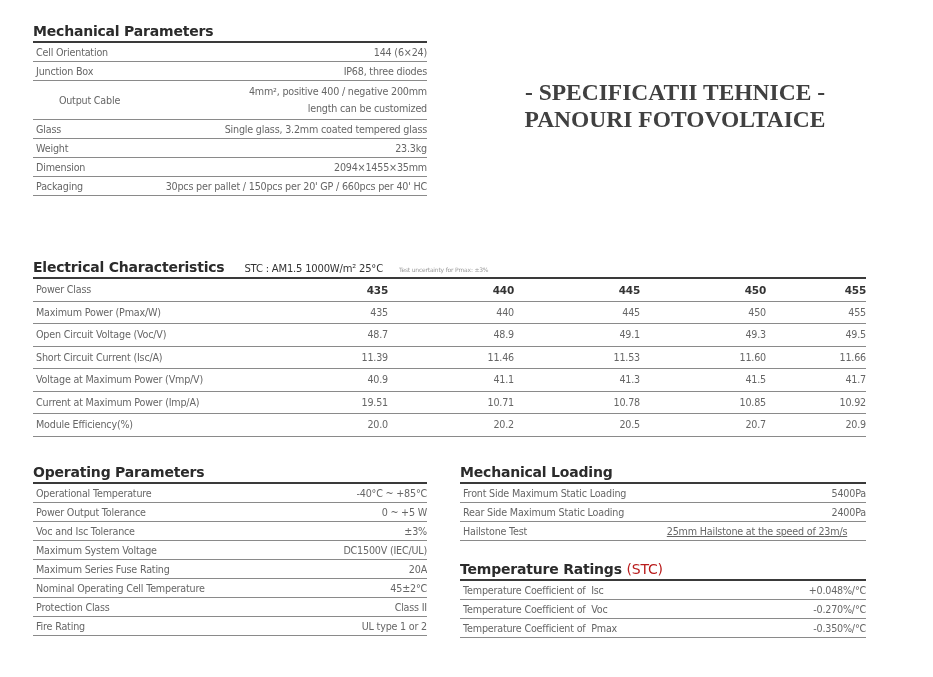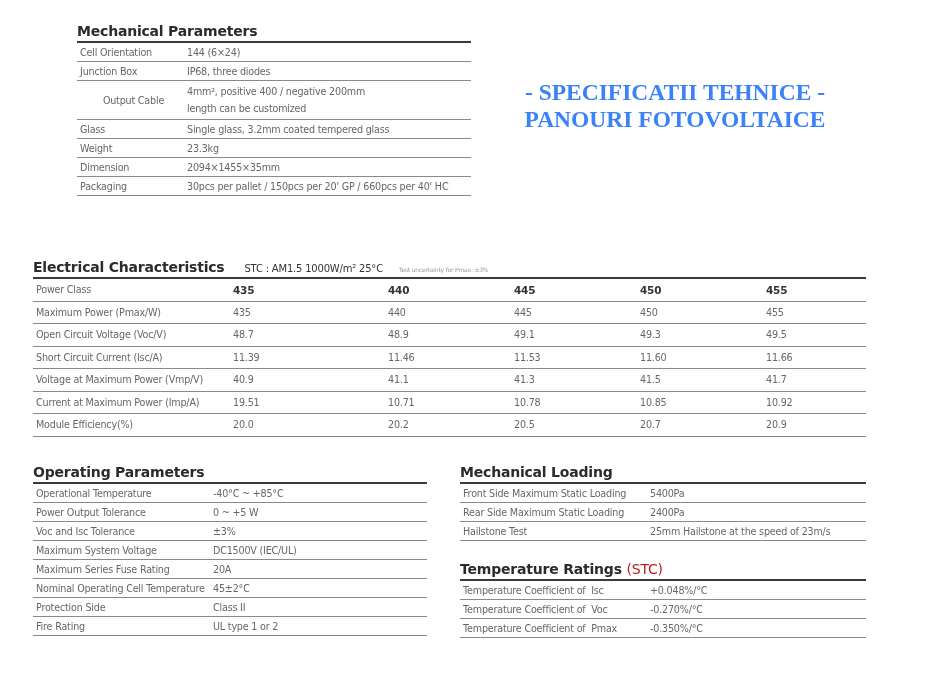--- a/index.html
+++ b/index.html
@@ -8,33 +8,33 @@
   .section { position: absolute; }
   .sec-title { font-family: "DejaVu Sans", sans-serif; font-weight: bold; font-size: 14px;
                color: #2b2b2b; height: 19px; line-height: 19px; white-space: nowrap;
                border-bottom: 2px solid #3a3a3a; letter-spacing: -0.2px; }
   .sec-title .suffix { font-weight: normal; color: #b91c1c; }
   .sec-title .stc { font-weight: normal; font-size: 10px; color: #333; margin-left: 20px; }
   .sec-title .unc { font-weight: normal; font-size: 6px; color: #999; margin-left: 16px; }
   table { border-collapse: collapse; width: 100%; table-layout: fixed; }
   td { font-size: 9.6px; color: #666; padding: 0 0 0 3px; border-bottom: 1.5px solid #8a8a8a;
        white-space: nowrap; overflow: hidden; letter-spacing: -0.2px; }
-  td.val { text-align: left; padding: 0; }
+  td.val { text-align: right; padding: 0; }
   td.bold { color: #333; font-size: 10.5px; font-weight: bold; }
   .r19 td { height: 18px; }
   .r22 td { height: 21.5px; margin-left: 24px; }
   .two-line { line-height: 17px; white-space: normal; }
   .banner { position: absolute; left: 490px; top: 79px; width: 370px; text-align: center;
             font-family: "Liberation Serif", "DejaVu Serif", serif; font-weight: bold;
-            font-size: 23.5px; line-height: 27px; color: #3b82f6; }
+            font-size: 23.5px; line-height: 27px; color: #404040; }
 </style>
 </head>
 <body>
 
-<div class="section" style="left:33px; top:22px; width:394px;margin-left:44px;">
+<div class="section" style="left:33px; top:22px; width:394px;">
   <div class="sec-title">Mechanical Parameters</div>
   <table class="r19">
     <colgroup>
         <col style="width:110px">
         <col>
       </colgroup>
     <tbody>
         <tr>
           <td>Cell Orientation</td>
           <td class="val">144 (6×24)</td>
@@ -175,21 +175,21 @@
         </tr>
     <tr>
           <td>Maximum Series Fuse Rating</td>
           <td class="val">20A</td>
         </tr>
     <tr>
           <td>Nominal Operating Cell Temperature</td>
           <td class="val">45±2°C</td>
         </tr>
     <tr>
-          <td>Protection Side</td>
+          <td>Protection Class</td>
           <td class="val">Class II</td>
         </tr>
     <tr>
           <td>Fire Rating</td>
           <td class="val">UL type 1 or 2</td>
         </tr>
   </tbody>
     </table>
 </div>
 
@@ -204,21 +204,21 @@
         <tr>
           <td>Front Side Maximum Static Loading</td>
           <td class="val">5400Pa</td>
         </tr>
     <tr>
           <td>Rear Side Maximum Static Loading</td>
           <td class="val">2400Pa</td>
         </tr>
     <tr>
           <td>Hailstone Test</td>
-          <td class="val" style="text-align:left; padding-right:2px;">25mm Hailstone at the speed of 23m/s</td>
+          <td class="val" style="text-align:center; padding-right:2px;text-decoration:underline;">25mm Hailstone at the speed of 23m/s</td>
         </tr>
   </tbody>
     </table>
 </div>
 
 <div class="section" style="left:460px; top:560px; width:406px;">
   <div class="sec-title">
     <span>Temperature Ratings</span> <span class="suffix">(STC)</span>
   </div>
   <table class="r19">

